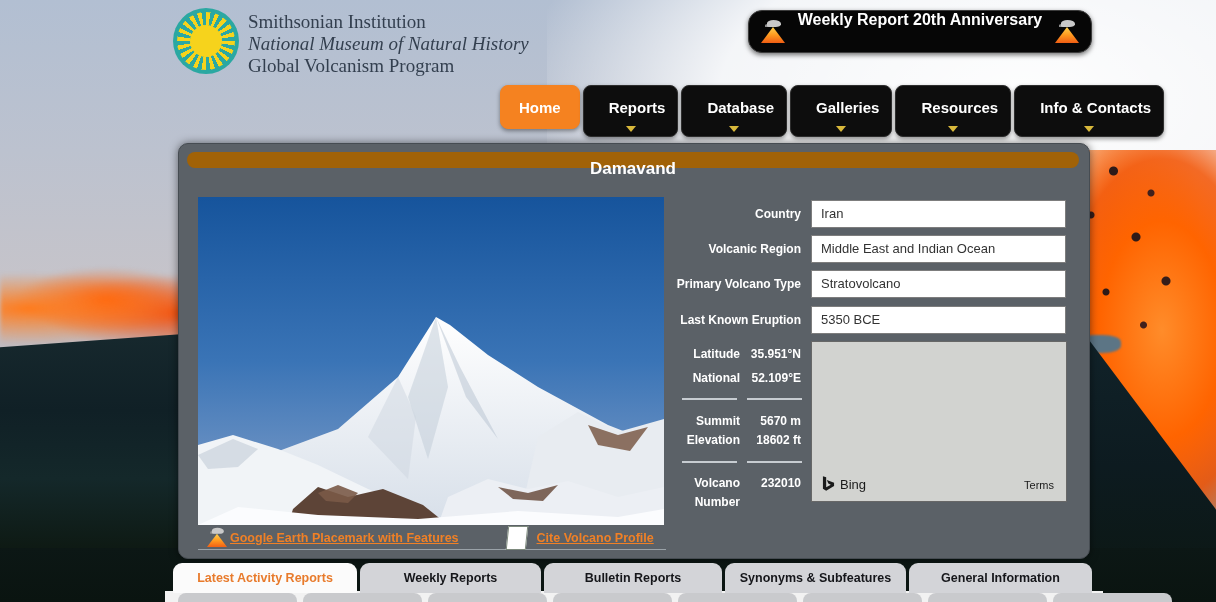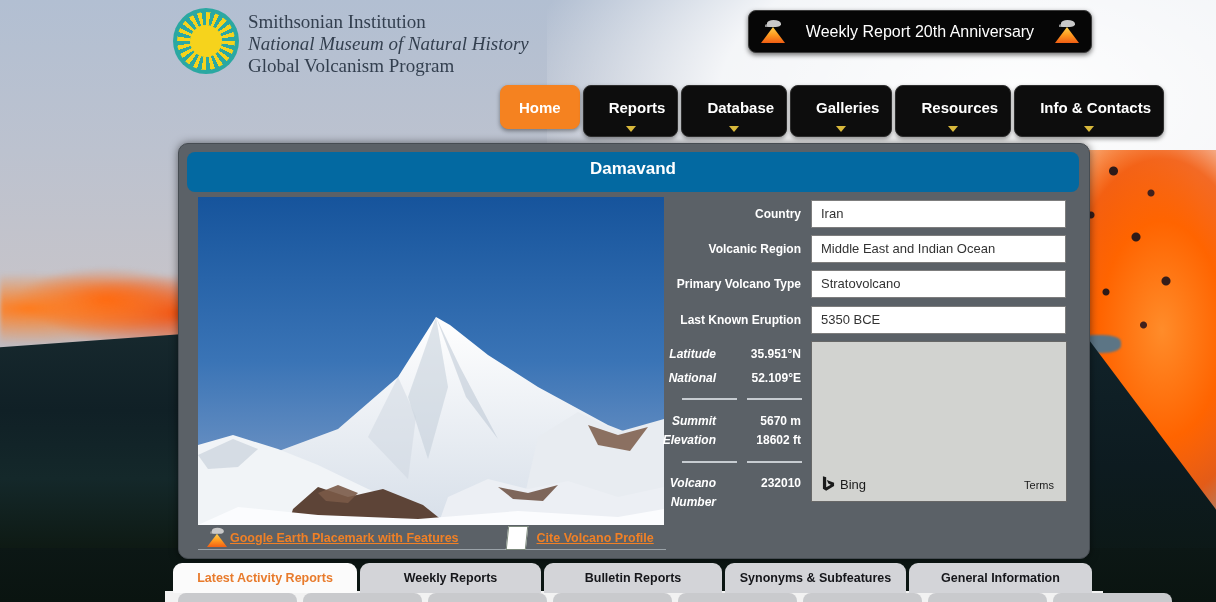--- a/index.html
+++ b/index.html
@@ -39,22 +39,22 @@
 
   
   .sun-logo{position:absolute;left:173px;top:8px;width:66px;height:66px;border-radius:50%;background:#2ba8a2;}
   .sun-rays{position:absolute;inset:4px;border-radius:50%;
     background:repeating-conic-gradient(#f6d31c 0 9deg,rgba(0,0,0,0) 9deg 18deg);}
   .sun-core{position:absolute;inset:17px;border-radius:50%;background:#f6d31c;}
   .header-text{position:absolute;left:248px;top:11px;color:#333f4f;font-family:"Liberation Serif",serif;font-size:19px;line-height:22px;}
   .header-text .l2{font-style:italic;}
 
   .banner{position:absolute;left:748px;top:10px;width:342px;height:41px;background:#060606;border:1px solid #3c3c3c;
-    border-radius:8px;box-shadow:0 2px 5px rgba(0,0,0,.55);color:#fff;font-weight:normal;font-size:16px;
-    display:flex;align-items:center;justify-content:center;cursor:pointer;}
+    border-radius:14px;box-shadow:0 2px 5px rgba(0,0,0,.55);color:#fff;font-weight:bold;font-size:16px;
+    display:flex;justify-content:center;cursor:pointer;}
   .banner .volcano-icon{position:absolute;top:9px;}
   .banner .vi-left{left:11px;}
   .banner .vi-right{right:11px;}
 
   .volcano-icon{position:relative;width:26px;height:23px;display:inline-block;}
   .volcano-icon .cone{position:absolute;bottom:0;left:1px;width:24px;height:16px;
     clip-path:polygon(50% 0,100% 100%,0 100%);
     background:linear-gradient(180deg,#ffd24f 0%,#ff9a1f 50%,#f05e14 100%);}
   .volcano-icon .smoke{position:absolute;top:0;left:7px;width:14px;height:7px;background:#c9c9c9;
     border-radius:60% 70% 50% 20%;box-shadow:-4px 2px 0 -2px #8f8f8f;}
@@ -64,42 +64,42 @@
   .nav-btn{position:relative;height:42px;background:#0d0d0d;border:1px solid #2e2e2e;border-radius:8px;color:#fff;
     font-weight:bold;font-size:15px;display:flex;align-items:center;justify-content:center;
     padding:0 12px 8px 25px;cursor:pointer;box-shadow:0 2px 4px rgba(0,0,0,.4);}
   .nav-btn.home{background:#f58220;border-color:#f58220;padding:0 18px;}
   .nav-arrow{position:absolute;bottom:4px;left:50%;transform:translateX(-50%);width:0;height:0;
     border-left:5px solid transparent;border-right:5px solid transparent;border-top:6px solid #d8b83b;}
 
   
   .panel{position:absolute;left:178px;top:143px;width:910px;height:414px;background:#5b6167;
     border:1px solid #464c52;border-radius:10px;box-shadow:0 0 8px rgba(0,0,0,.5);}
-  .panel-title{position:absolute;left:8px;top:8px;width:892px;height:40px;background:#0369a1;border-radius:8px;
+  .panel-title{position:absolute;left:8px;top:8px;width:892px;height:16px;background:#a16207;border-radius:8px;
     color:#fff;font-weight:bold;font-size:17px;text-align:center;line-height:33px;}
 
   .photo{position:absolute;left:19px;top:53px;width:466px;height:328px;overflow:hidden;background:#3a74b6;}
   .photo svg{display:block;}
 
   .links-row{position:absolute;left:19px;top:382px;width:468px;height:23px;border-bottom:1px solid #9aa2a8;
     display:flex;align-items:center;}
   .gvp-link{color:#f08026;font-weight:bold;font-size:12.5px;text-decoration:underline;cursor:pointer;white-space:nowrap;}
   .links-row .volcano-icon{transform:scale(.85);}
   .cite-icon{width:14px;height:18px;background:#fff;border:1px solid #7d8a7d;transform:skewX(-6deg);padding:2px 2px;cursor:pointer;}
   .cite-icon .stripes{width:100%;height:100%;background:repeating-linear-gradient(180deg,#49a34b 0 2px,transparent 2px 4.5px);}
 
   
   .field-row{position:absolute;left:440px;width:448px;height:28px;}
   .field-label{position:absolute;left:0;top:0;width:182px;line-height:28px;text-align:right;
     color:#fff;font-weight:bold;font-size:12px;}
   .field-value{position:absolute;left:192px;top:0;width:244px;height:26px;line-height:26px;background:#fff;
     border:1px solid #7d7d7d;padding-left:9px;font-size:13px;color:#333;white-space:nowrap;overflow:hidden;}
 
   .coord-label,.coord-value{position:absolute;color:#fff;font-weight:bold;font-size:12px;line-height:16px;text-align:right;}
-  .coord-label{left:380px;width:157px;font-style:italic;}
+  .coord-label{left:404px;width:157px;}
   .coord-value{left:560px;width:62px;}
   .coord-div{position:absolute;height:2px;background:#c7ccd1;}
 
   .map-box{position:absolute;left:632px;top:197px;width:254px;height:159px;background:#d2d3d0;border:1px solid #676767;cursor:grab;}
   .bing-row{position:absolute;left:10px;bottom:8px;display:flex;align-items:center;gap:5px;}
   .bing-text{font-size:13px;color:#1a1a1a;}
   .map-terms{position:absolute;right:12px;bottom:10px;font-size:11px;color:#1a1a1a;cursor:pointer;}
 
   
   .tab{position:absolute;top:563px;height:30px;background:#d3d4d8;border-radius:9px 9px 0 0;

